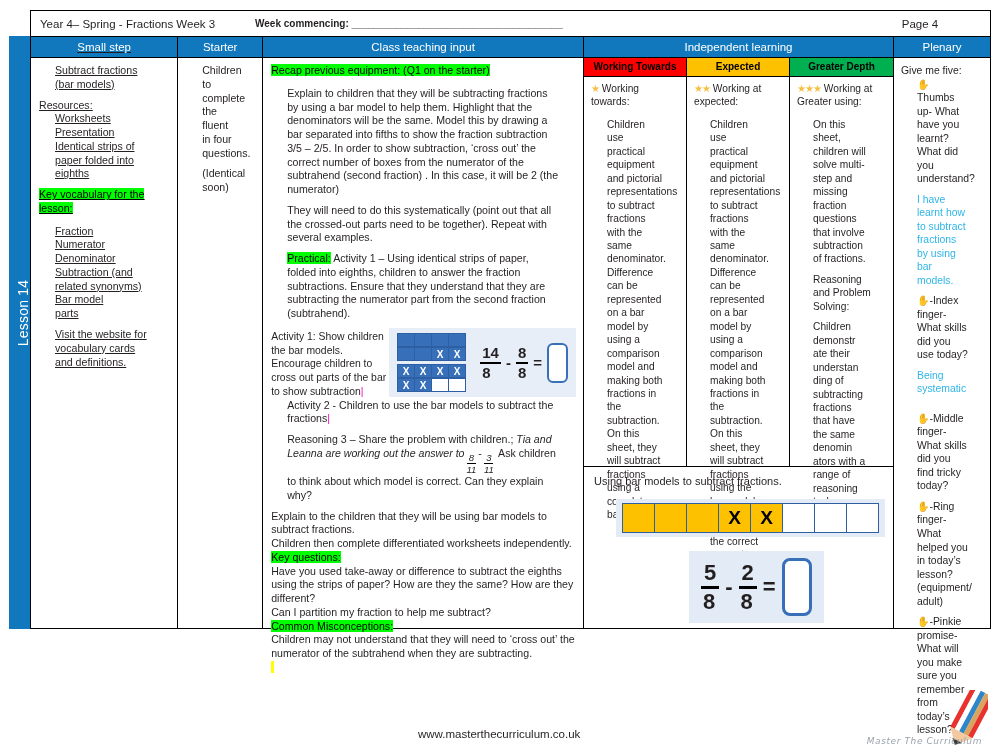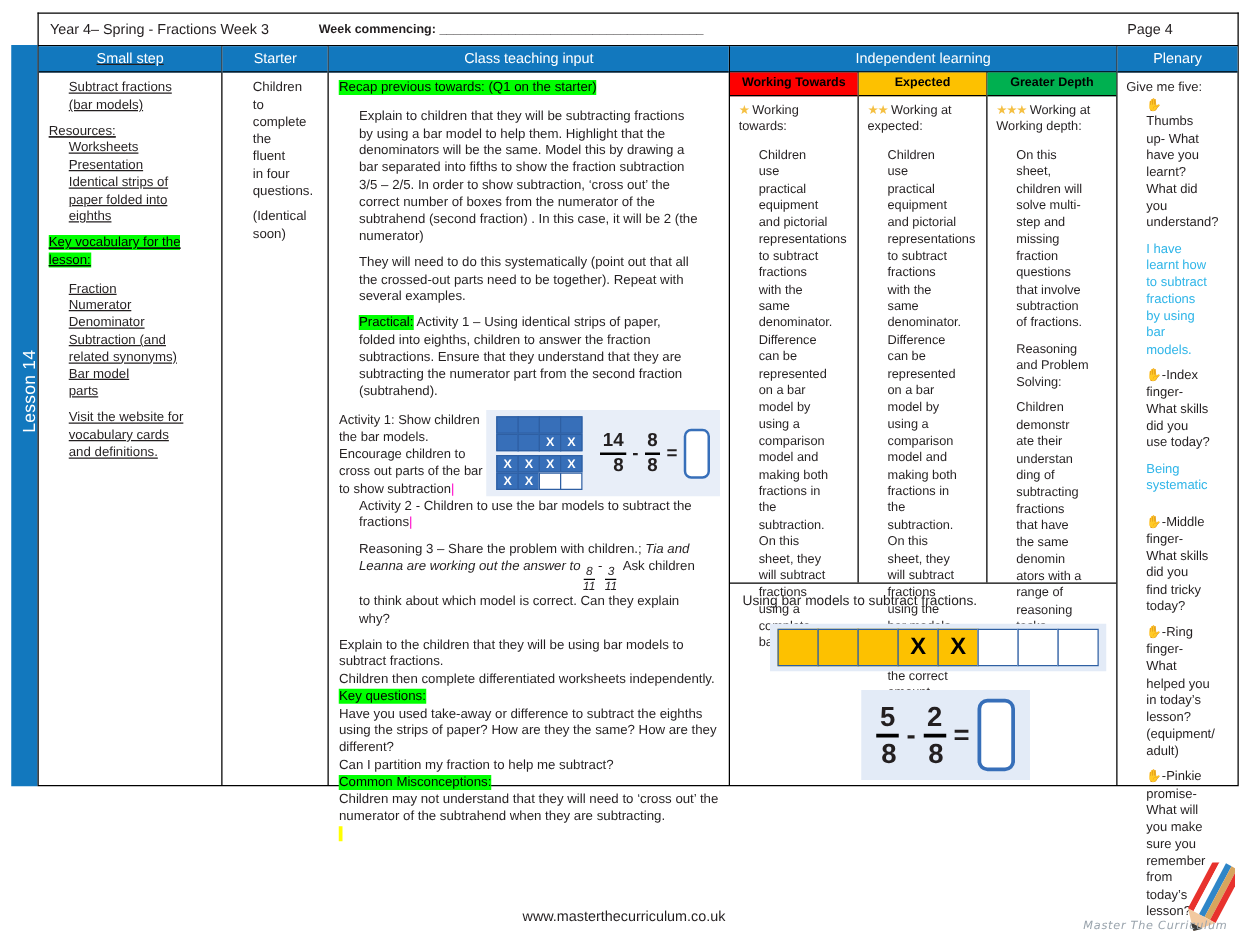--- a/index.html
+++ b/index.html
@@ -94,21 +94,21 @@
   .gridstack{display:flex;flex-direction:column;gap:3px;}
   .gr{display:flex;}
   .cellx{
     width:18px;height:14px;border:1px solid #2e5fa3;box-sizing:border-box;
     background:#376fb9;color:#fff;font-size:10px;font-weight:bold;
     display:flex;align-items:center;justify-content:center;margin-left:-1px;
   }
   .cellx:first-child{margin-left:0;}
   .cellx.blank{background:#ffffff;color:#376fb9;}
   .frac-eq{display:flex;align-items:center;gap:5px;font-weight:bold;font-size:15px;}
-  .frac{display:flex;flex-direction:column;align-items:flex-end;line-height:1.05;}
+  .frac{display:flex;flex-direction:column;align-items:flex-start;line-height:1.05;}
   .frac .num{border-bottom:2px solid #000;padding:0 2px 1px;}
   .frac .den{padding:1px 2px 0;}
   .answerbox{
     width:17px;height:36px;border:2px solid #376fb9;border-radius:6px;background:#fff;
   }
 
   
   .bm-row{background:#e3ebf7;padding:4px 6px;display:inline-flex;margin-left:22px;}
   .bm-cell{
     width:33px;height:30px;border:1px solid #2e5fa3;box-sizing:border-box;
@@ -185,21 +185,21 @@
       <div class="bluehead">Starter</div>
       <div class="cellbody">
         <p>Children to complete the fluent in four questions.</p>
         <p>(Identical soon)</p>
       </div>
     </div>
 
     <div class="col c-class">
       <div class="bluehead">Class teaching input</div>
       <div class="cellbody">
-        <p class="tight"><span class="hl-green">Recap previous towards: (Q1 on the starter)</span></p>
+        <p class="tight"><span class="hl-green">Recap previous equipment: (Q1 on the starter)</span></p>
         <div class="sp"></div>
         <p>Explain to children that they will be subtracting fractions by using a bar model to help them.  Highlight that the denominators will be the same. Model this by drawing a bar separated into fifths to show the fraction subtraction  3/5 – 2/5.  In order to show subtraction, ‘cross out’ the correct number of boxes from the numerator of the subtrahend (second fraction) . In this case, it will be 2 (the numerator)</p>
         <p>They will need to do this systematically (point out that all the crossed-out parts need to be together). Repeat with several examples.</p>
         <p>
           <span class="hl-green">Practical:</span>
           <span>Activity 1 – Using identical strips of paper, folded into eighths, children to answer the fraction subtractions.  Ensure that they understand that they are subtracting the numerator part from the second fraction (subtrahend).</span>
         </p>
 
         <div class="act1">
           <div class="act1-text">
@@ -306,21 +306,21 @@
               <div class="sp"></div>
               <p>Children use practical equipment and pictorial representations to subtract fractions with the same denominator. Difference can be represented on a bar model by using a comparison model and making both fractions in the subtraction. On this sheet, they will subtract fractions using the bar models given. They will shade in the correct amount.</p>
             </div>
           </div>
 
           <div class="icol">
             <div class="iband gd">Greater Depth</div>
             <div class="ibody">
               <p class="tight">
                 <span class="star">★★★</span>
-                <span>Working at Working depth:</span>
+                <span>Working at Greater using:</span>
               </p>
               <div class="sp"></div>
               <p>On this sheet, children will solve multi-step and missing fraction questions that involve subtraction of fractions.</p>
               <p>Reasoning and Problem Solving:</p>
               <p>Children demonstr ate their understan ding of subtracting fractions that have the same denomin ators with a range of reasoning tasks.</p>
             </div>
           </div>
 
         </div>
 

